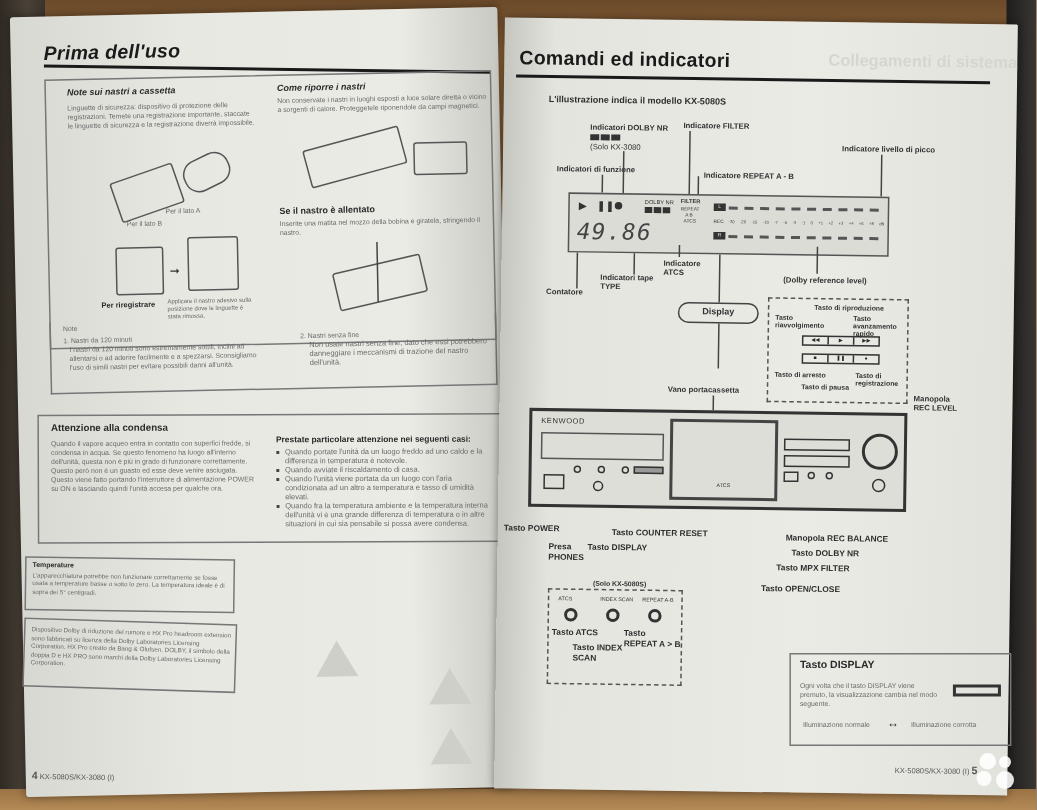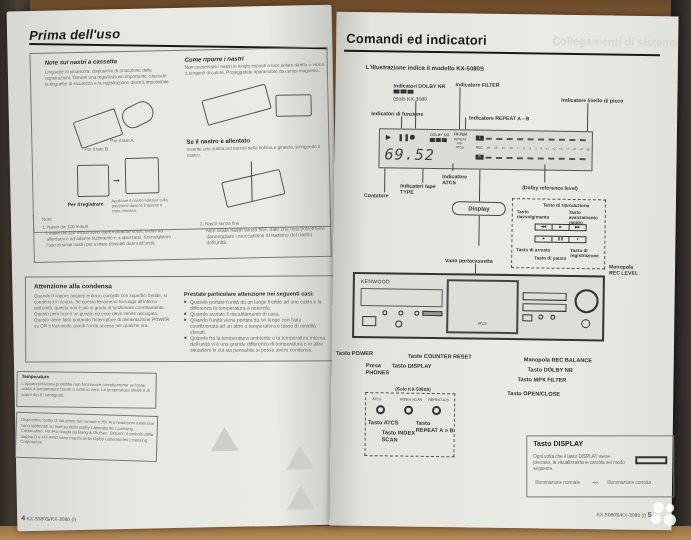--- a/index.html
+++ b/index.html
@@ -167,21 +167,21 @@
   <div class="leader" style="left:66px; top:104px; width:1px; height:12px;"></div>
   <div class="leader" style="left:80px; top:88px; width:1px; height:28px;"></div>
   <div class="leader" style="left:124px; top:74px; width:1px; height:42px;"></div>
   <div class="leader" style="left:130px; top:104px; width:1px; height:12px;"></div>
   <div class="leader" style="left:252px; top:88px; width:1px; height:28px;"></div>
 
   <div style="position:absolute; left:44px; top:116px; width:214px; height:40px; border:1px solid #555; background:#dcdcd6;">
     <div style="position:absolute; left:6px; top:4px; font-size:7px; color:#333;">▶</div>
     <div style="position:absolute; left:18px; top:4px; font-size:7px; color:#333;">❚❚</div>
     <div style="position:absolute; left:30px; top:5px; width:5px; height:5px; border-radius:50%; background:#333;"></div>
-    <div class="seg" style="position:absolute; left:5px; top:16px; font-size:15px; letter-spacing:1px;">69.52</div>
+    <div class="seg" style="position:absolute; left:5px; top:16px; font-size:15px; letter-spacing:1px;">49.86</div>
     <div style="position:absolute; left:50px; top:3px; font-size:3.8px; color:#333;">DOLBY NR</div>
     <div style="position:absolute; left:50px; top:8px; display:flex; gap:1px;">
       <span style="width:5px;height:4px;background:#333;"></span>
         <span style="width:5px;height:4px;background:#333;"></span>
         <span style="width:5px;height:4px;background:#333;"></span>
     </div>
     <div style="position:absolute; left:74px; top:2px; font-size:3.8px; font-weight:bold; color:#333;">FILTER</div>
     <div style="position:absolute; left:74px; top:7px; font-size:3.2px; color:#333;">REPEAT</div>
     <div style="position:absolute; left:77px; top:11px; font-size:3.2px; color:#333;">A B</div>
     <div style="position:absolute; left:76px; top:15px; font-size:3.2px; color:#333;">ATCS</div>

